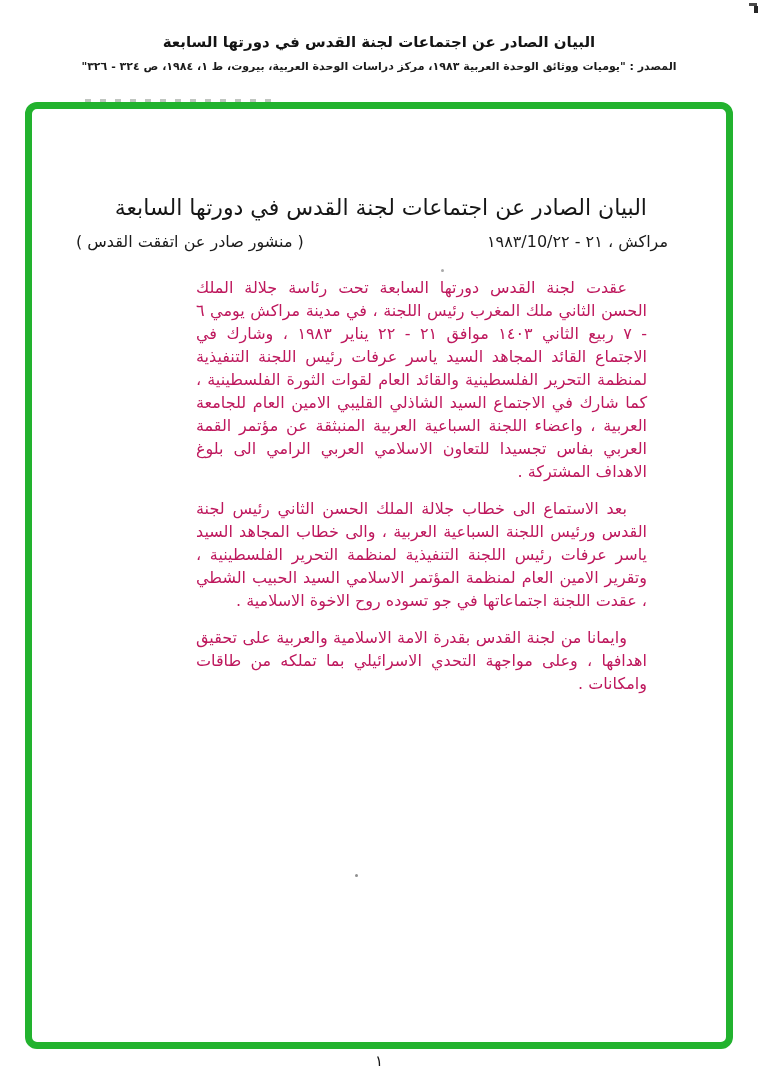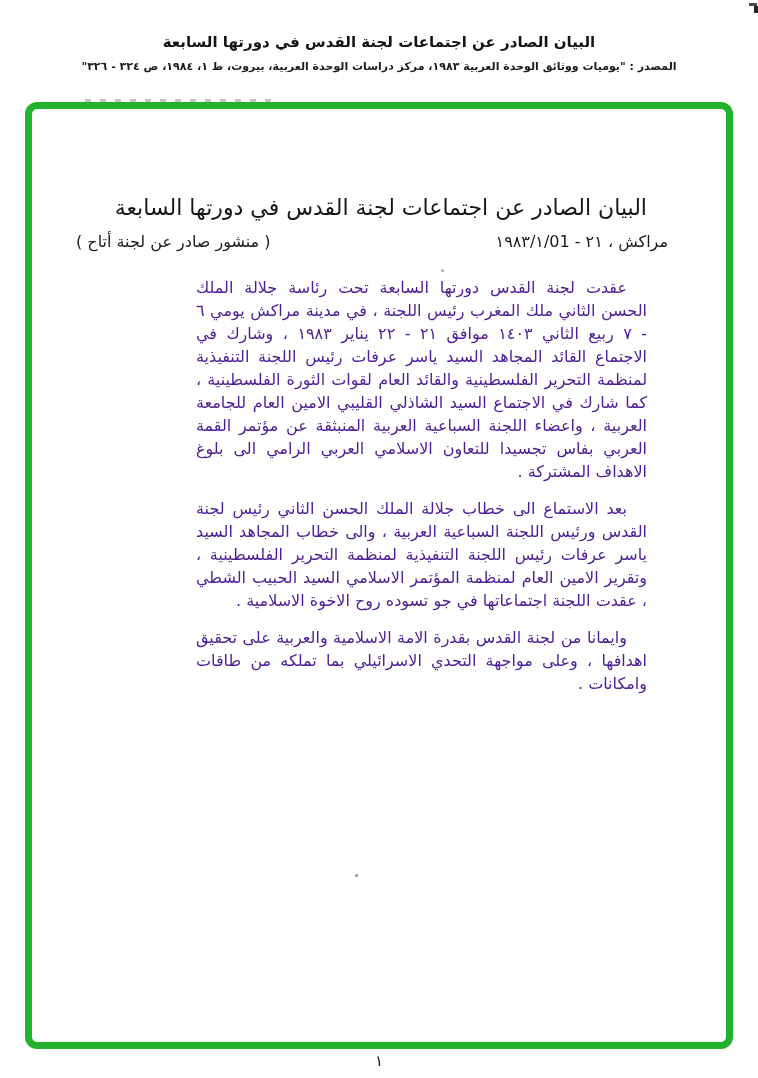--- a/index.html
+++ b/index.html
@@ -25,21 +25,21 @@
     margin:86px 79px 0 148px; text-align:center;
     font-size:22px; color:#161616; white-space:nowrap;
   }
   .doc-subline {
     margin:12px 58px 0 44px; display:flex; justify-content:space-between;
     align-items:baseline; font-size:16px; color:#1a1a1a;
   }
   .doc-body { margin:25px 79px 0 148px; }
   .doc-body p {
     margin:0 0 14px 16px; font-size:16px; line-height:23px;
-    text-align:justify; text-indent:20px; color:#4c1d95;
+    text-align:justify; text-indent:20px; color:#be185d;
   }
 
   
   .page-number { position:absolute; bottom:8px; left:0; width:758px; text-align:center; font-size:15px; }
 
   
   .corner-mark { position:absolute; top:2px; right:0; width:14px; height:12px; }
   .corner-mark .m1 { position:absolute; top:1px; right:1px; width:8px; height:3px; background:#4a4a4a; }
   .corner-mark .m2 { position:absolute; top:4px; right:0;  width:4px; height:7px; background:#262626; }
   .smudge {
@@ -65,22 +65,22 @@
     <div class="hdr-source">المصدر : "يوميات ووثائق الوحدة العربية ١٩٨٣، مركز دراسات الوحدة العربية، بيروت، ط ١، ١٩٨٤، ص ٣٢٤ - ٣٢٦"</div>
   </div>
 
   <div class="smudge"></div>
 
   <div class="frame">
 
     <div class="doc-title">البيان الصادر عن اجتماعات لجنة القدس في دورتها السابعة</div>
 
     <div class="doc-subline">
-      <span class="dateline">مراكش ، ٢١ - ١٩٨٣/١/01</span>
-      <span class="pub-note">( منشور صادر عن لجنة أتاح )</span>
+      <span class="dateline">مراكش ، ٢١ - ١٩٨٣/10/٢٢</span>
+      <span class="pub-note">( منشور صادر عن اتفقت القدس )</span>
     </div>
 
     <div class="doc-body">
       <p>عقدت لجنة القدس دورتها السابعة تحت رئاسة جلالة الملك الحسن الثاني ملك المغرب رئيس اللجنة ، في مدينة مراكش يومي ٦ - ٧ ربيع الثاني ١٤٠٣ موافق ٢١ - ٢٢ يناير ١٩٨٣ ، وشارك في الاجتماع القائد المجاهد السيد ياسر عرفات رئيس اللجنة التنفيذية لمنظمة التحرير الفلسطينية والقائد العام لقوات الثورة الفلسطينية ، كما شارك في الاجتماع السيد الشاذلي القليبي الامين العام للجامعة العربية ، واعضاء اللجنة السباعية العربية المنبثقة عن مؤتمر القمة العربي بفاس تجسيدا للتعاون الاسلامي العربي الرامي الى بلوغ الاهداف المشتركة .</p>
       <p>بعد الاستماع الى خطاب جلالة الملك الحسن الثاني رئيس لجنة القدس ورئيس اللجنة السباعية العربية ، والى خطاب المجاهد السيد ياسر عرفات رئيس اللجنة التنفيذية لمنظمة التحرير الفلسطينية ، وتقرير الامين العام لمنظمة المؤتمر الاسلامي السيد الحبيب الشطي ، عقدت اللجنة اجتماعاتها في جو تسوده روح الاخوة الاسلامية .</p>
       <p>وايمانا من لجنة القدس بقدرة الامة الاسلامية والعربية على تحقيق اهدافها ، وعلى مواجهة التحدي الاسرائيلي بما تملكه من طاقات وامكانات .</p>
     </div>
 
     <span class="speck s1"></span>
     <span class="speck s2"></span>

